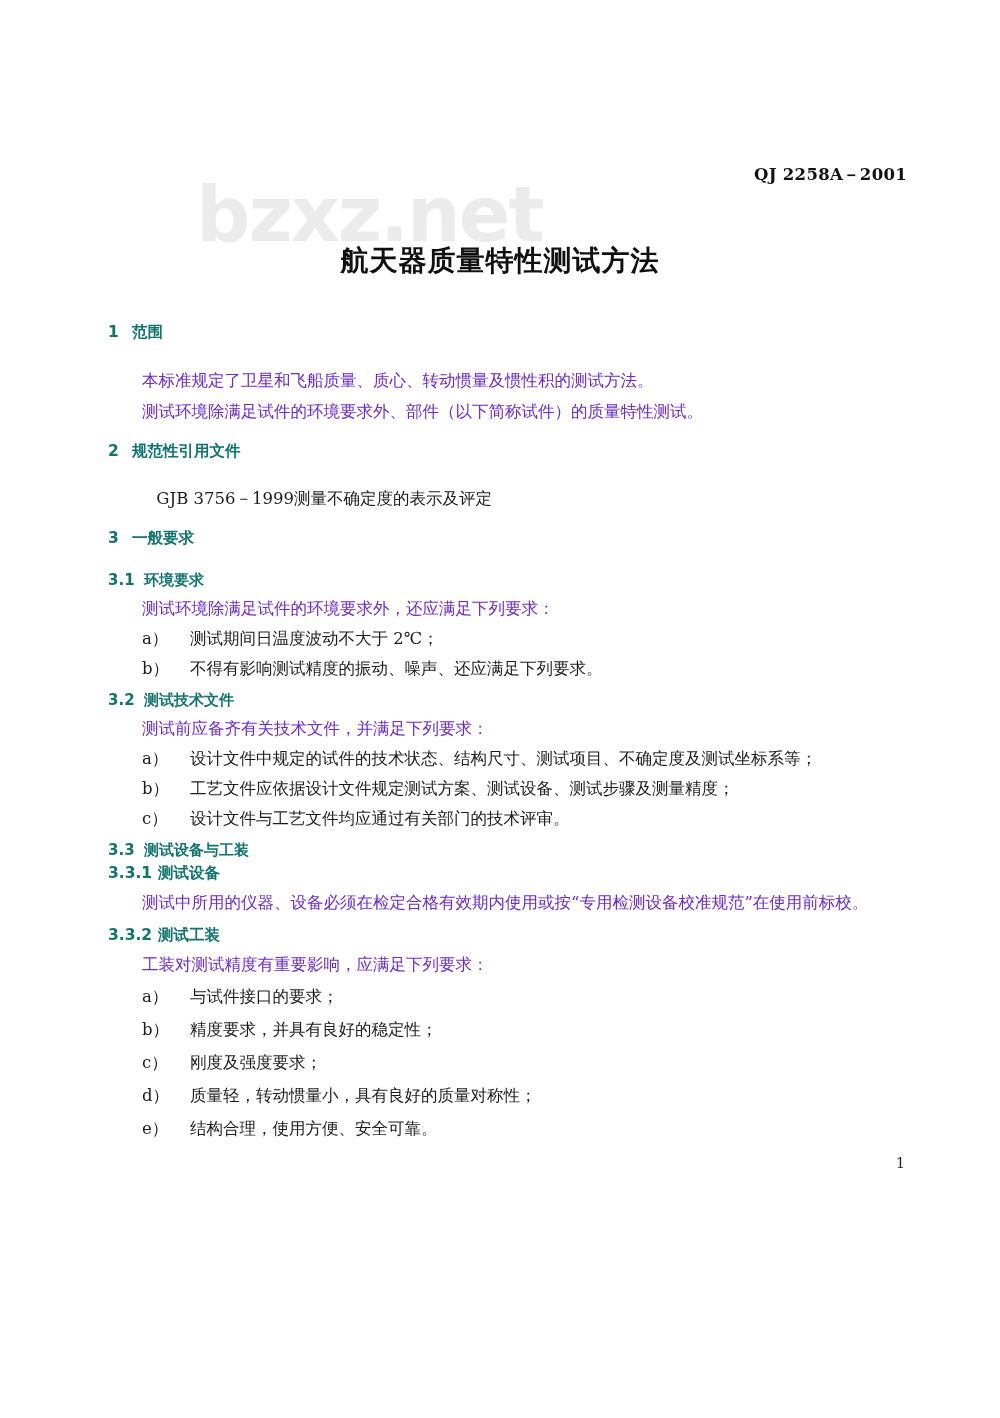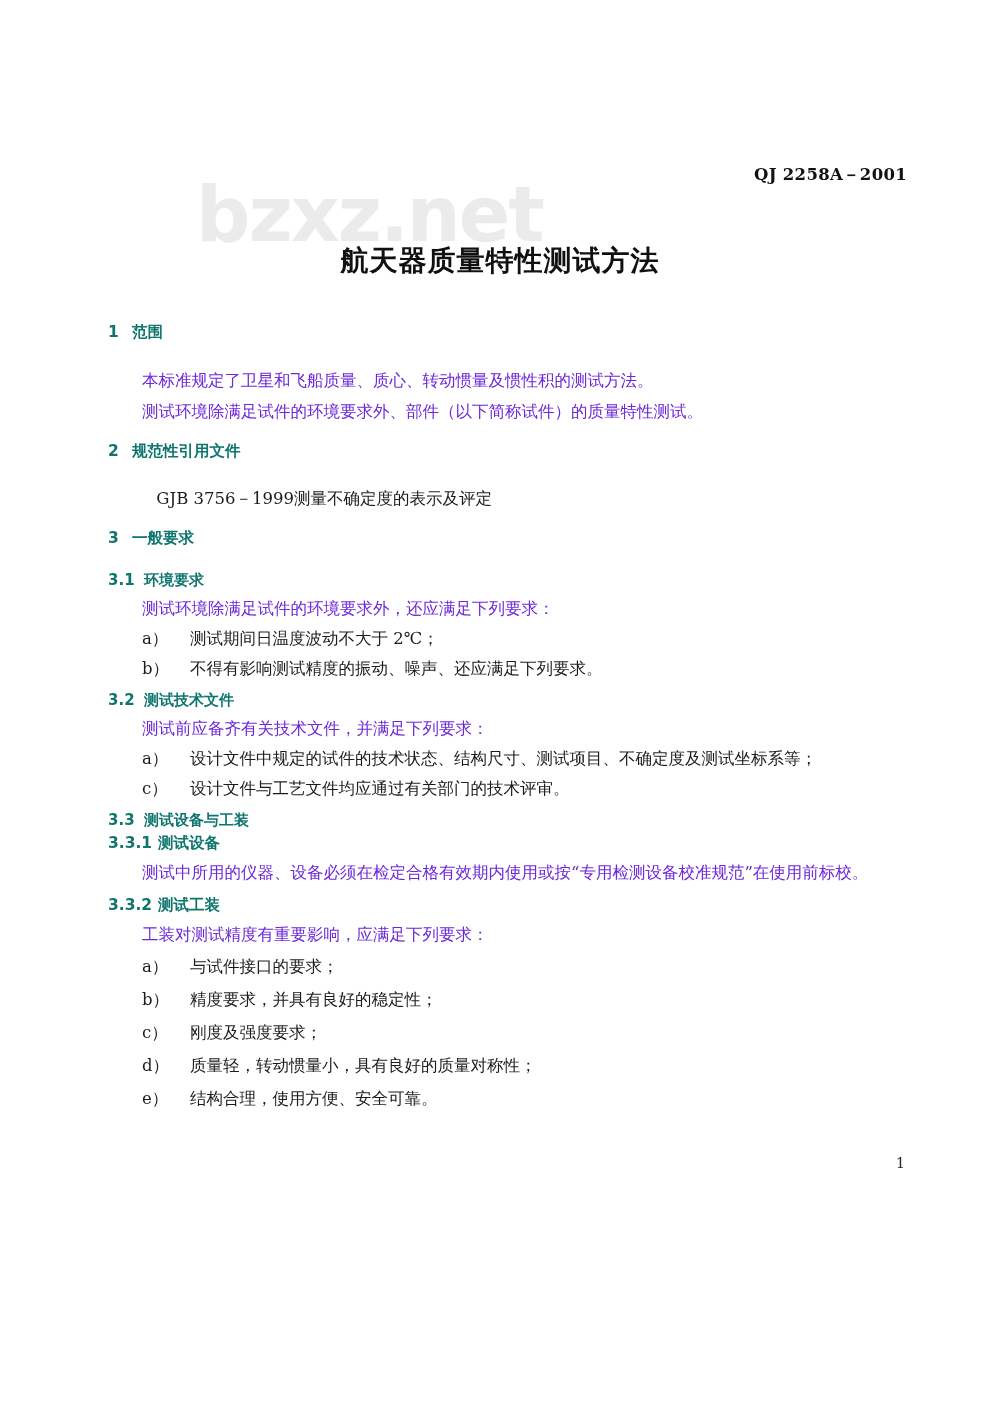--- a/index.html
+++ b/index.html
@@ -188,20 +188,21 @@
     <p class="para indented-para">测试环境除满足试件的环境要求外，还应满足下列要求：</p>
     <div class="itemline"><span class="mk">a）</span><span>测试期间日温度波动不大于 2℃；</span></div>
     <div class="itemline"><span class="mk">b）</span><span>不得有影响测试精度的振动、噪声、还应满足下列要求。</span></div>
 
     <div class="blk-gap-sm"></div>
 
     <div class="h2"><span class="num">3.2</span><span>测试技术文件</span></div>
     <div class="blk-gap-xs"></div>
     <p class="para indented-para">测试前应备齐有关技术文件，并满足下列要求：</p>
     <div class="itemline"><span class="mk">a）</span><span>设计文件中规定的试件的技术状态、结构尺寸、测试项目、不确定度及测试坐标系等；</span></div>
+    <div class="itemline"><span class="mk">b）</span><span>工艺文件应依据设计文件规定测试方案、测试设备、测试步骤及测量精度；</span></div>
     <div class="itemline"><span class="mk">c）</span><span>设计文件与工艺文件均应通过有关部门的技术评审。</span></div>
 
     <div class="blk-gap-sm"></div>
 
     <div class="h2"><span class="num">3.3</span><span>测试设备与工装</span></div>
     <div class="blk-gap-xs"></div>
 
     <div class="h3"><span class="num">3.3.1</span><span>测试设备</span></div>
     <div class="blk-gap-xs"></div>
     <p class="para indent2">测试中所用的仪器、设备必须在检定合格有效期内使用或按“专用检测设备校准规范”在使用前标校。</p>

